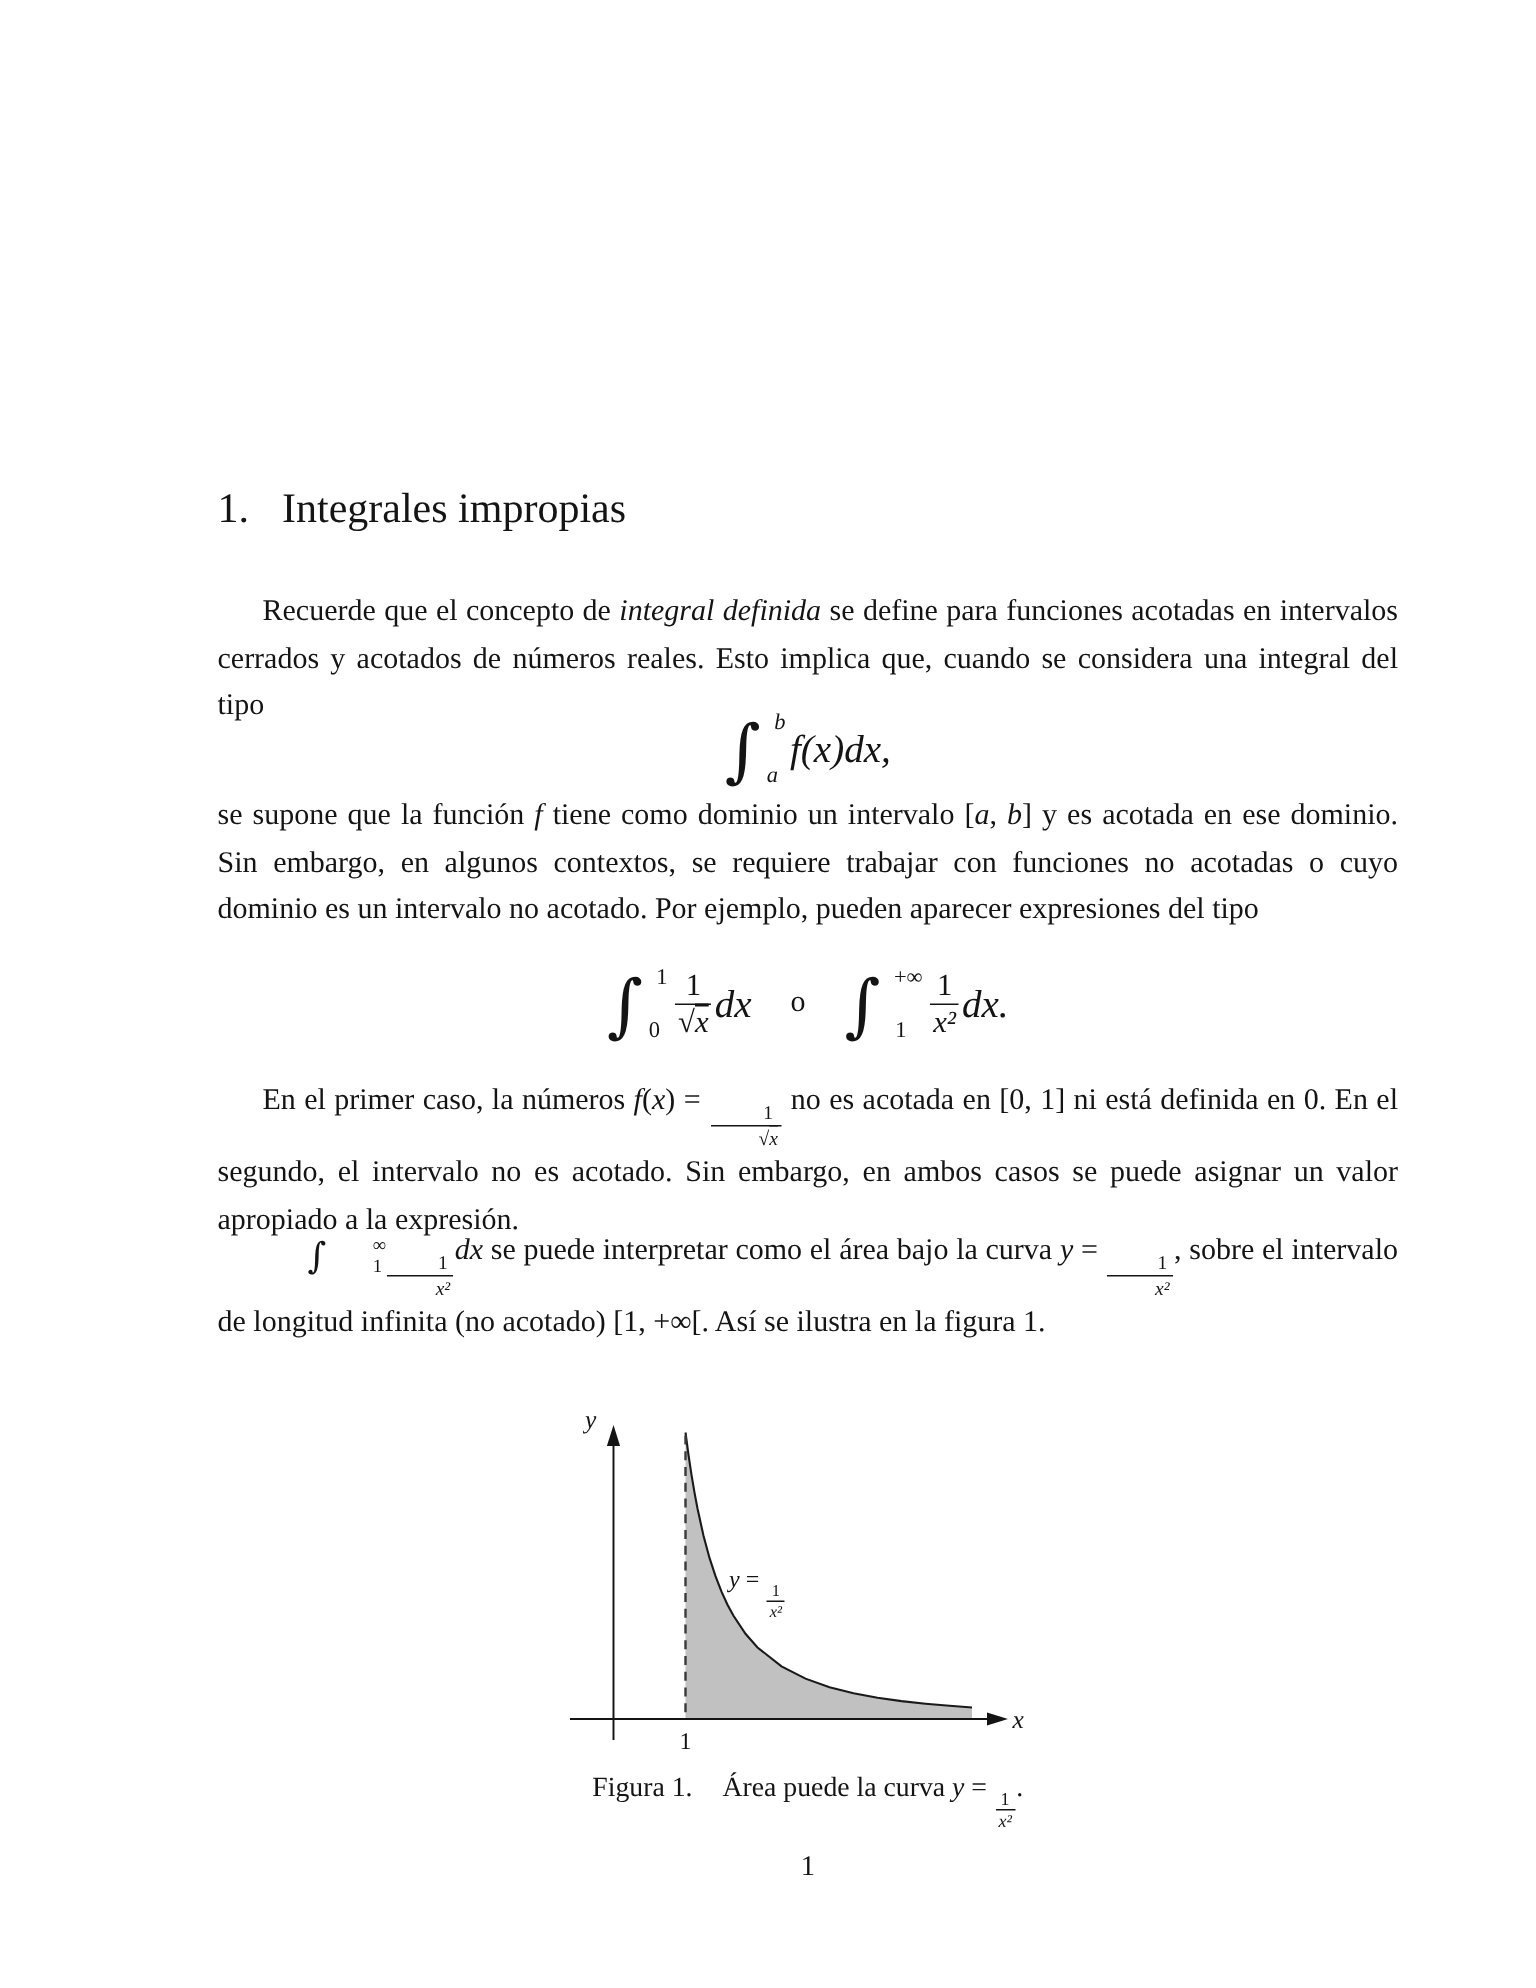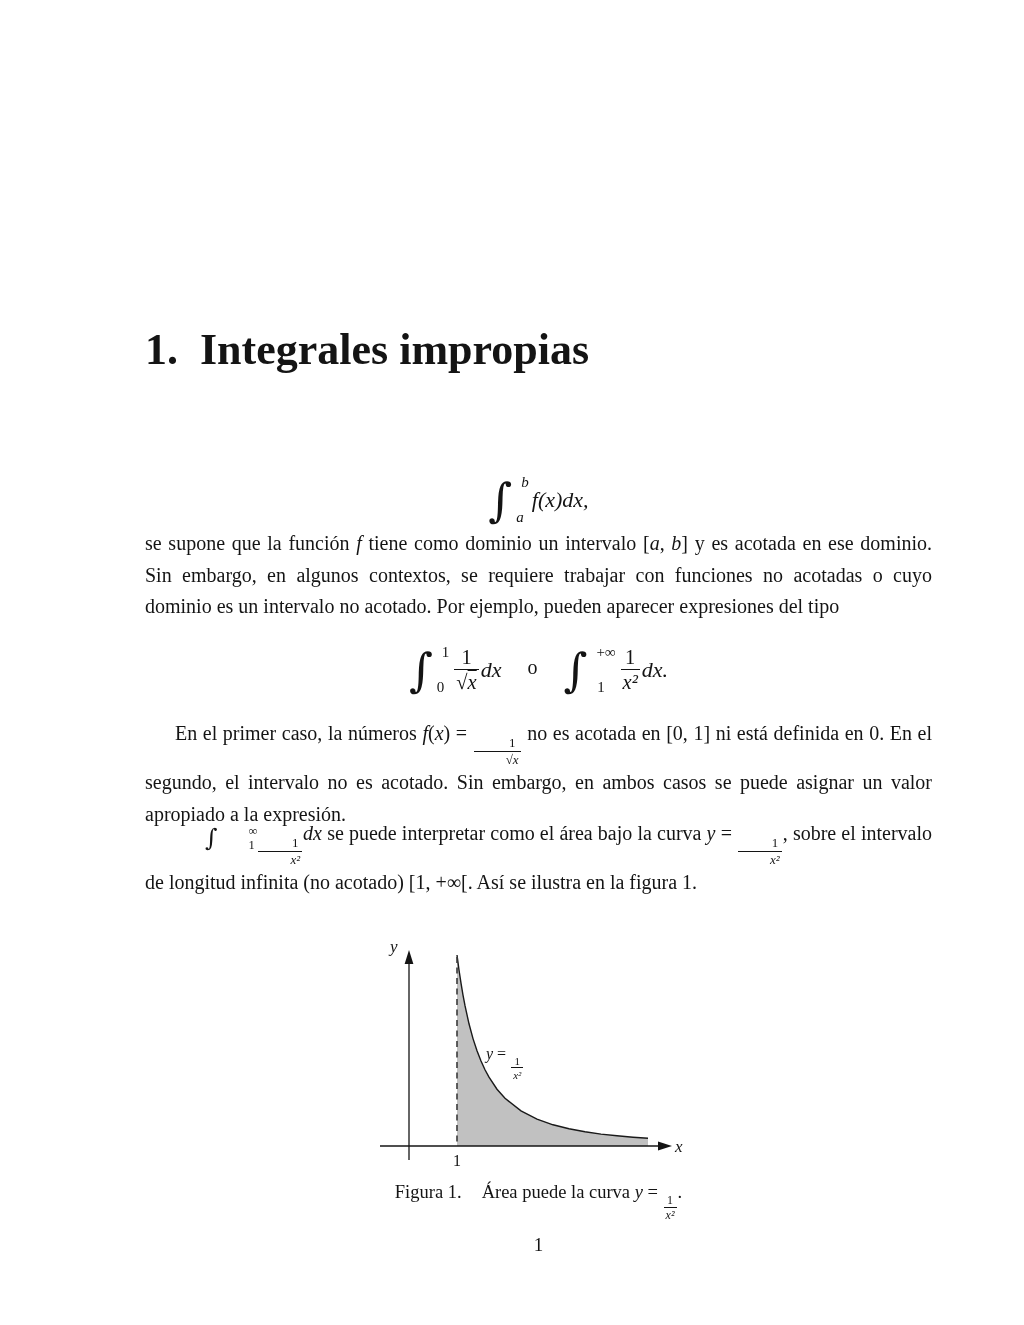--- a/index.html
+++ b/index.html
@@ -1,35 +1,35 @@
 <!DOCTYPE html>
 <html><head>
 <meta charset="utf-8">
 <style>
   html,body { margin:0; padding:0; background:#ffffff; }
   .page { position:relative; width:1024px; height:1325px; background:#ffffff;
           font-family:"Liberation Serif","DejaVu Serif",serif; color:#141414; overflow:hidden; }
-  .heading { position:absolute; left:145px; top:324px; font-size:44px; font-weight:bold; }
+  .heading { position:absolute; left:145px; top:324px; font-size:28px; font-weight:normal; }
   .heading .title { margin-left:22px; }
   .para { position:absolute; left:145px; width:787px; font-size:20px; line-height:31.6px;
           text-align:justify; }
   .indent { text-indent:30px; }
   .mi { font-style:italic; }
   .eq { position:absolute; left:145px; width:787px; text-align:center; }
   .eqrow { display:inline-flex; align-items:center; vertical-align:middle; }
   .dint { font-size:46px; line-height:1; font-family:"DejaVu Serif","DejaVu Sans",serif; }
   .dlims { display:inline-flex; flex-direction:column; justify-content:space-between;
            height:52px; font-size:15px; line-height:1; margin-right:3px; }
   .dlims .up { margin-left:9px; margin-top:1px; }
   .dlims .lo { margin-left:-1px; margin-bottom:1px; }
   .dfrac { display:inline-flex; flex-direction:column; text-align:center; font-size:20.5px;
            line-height:1.12; margin:0 2px; }
   .dfrac .den { border-top:1.3px solid #141414; padding:1px 2px 0 2px; }
   .dfrac .num { padding:0 2px; }
-  .ebody { font-size:22px;text-align:center; }
+  .ebody { font-size:26px;text-align:center; }
   .conn { margin:0 26px; font-size:20px; }
   .ovl { text-decoration:overline; }
   .igroup { display:inline-flex; align-items:stretch; vertical-align:-6px; }
   .iint { font-size:24px; line-height:26px; font-family:"DejaVu Serif","DejaVu Sans",serif; }
   .ilims { display:inline-flex; flex-direction:column; justify-content:space-between;
            height:26px; font-size:12.5px; line-height:1; margin-left:1px; }
   .ifrac { display:inline-flex; flex-direction:column; text-align:center; font-size:13px;
            line-height:1.12; vertical-align:-7px; margin:0 1px; }
   .ifrac .den { border-top:1px solid #141414; padding:1px 2px 0 2px; }
   .ifrac .num { padding:0 2px; }
@@ -43,20 +43,21 @@
   .pagenum { position:absolute; left:145px; top:1234px; width:787px; text-align:center;
              font-size:19px; }
 </style>
 </head>
 <body>
 
 <div class="page">
 
   <div class="heading"><span>1.</span><span class="title">Integrales impropias</span></div>
 
+  <div class="para indent" style="top:392px"><span>Recuerde que el concepto de </span><span class="mi">integral definida</span><span> se define para funciones acotadas en intervalos cerrados y acotados de números reales. Esto implica que, cuando se considera una integral del tipo</span></div>
 
   <div class="eq" style="top:474px"><span class="eqrow">
         <span class="dint">∫</span>
         <span class="dlims">
           <span class="up mi">b</span>
           <span class="lo mi">a</span>
         </span>
         <span class="ebody mi">f(x)dx,</span>
       </span></div>
 

